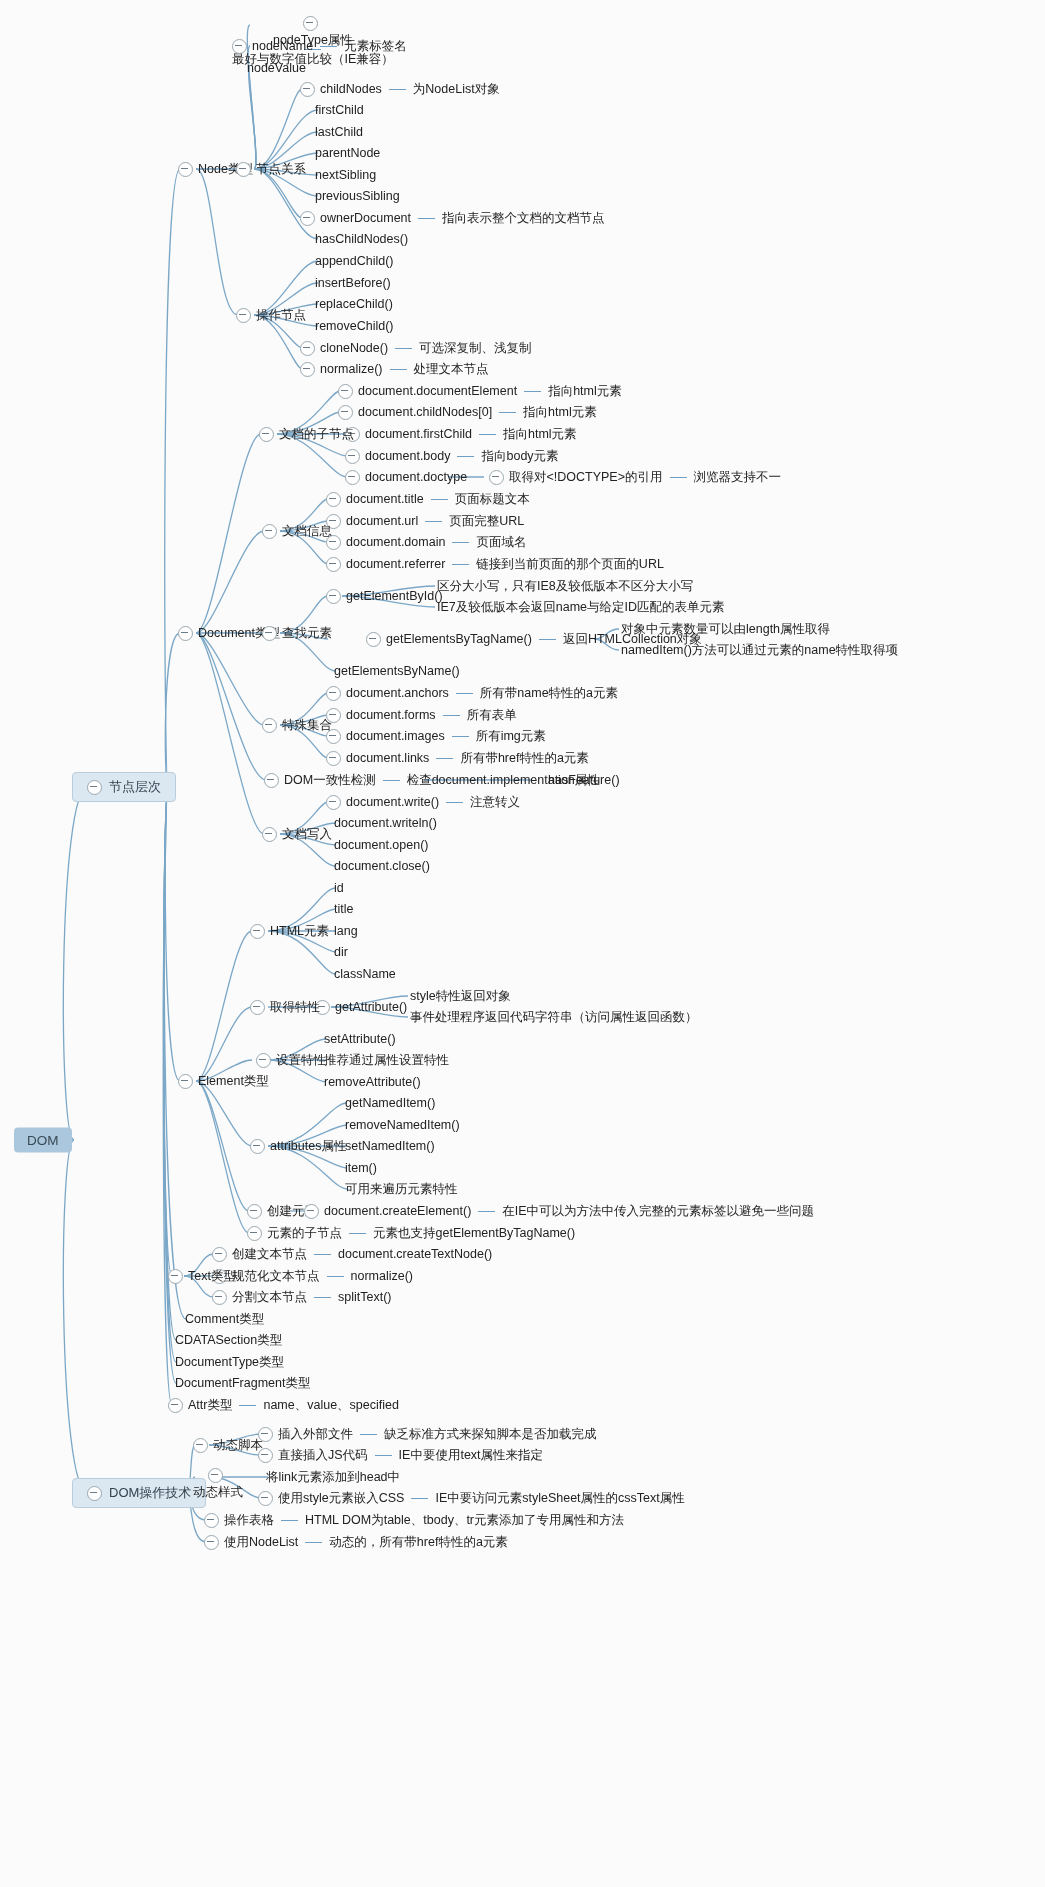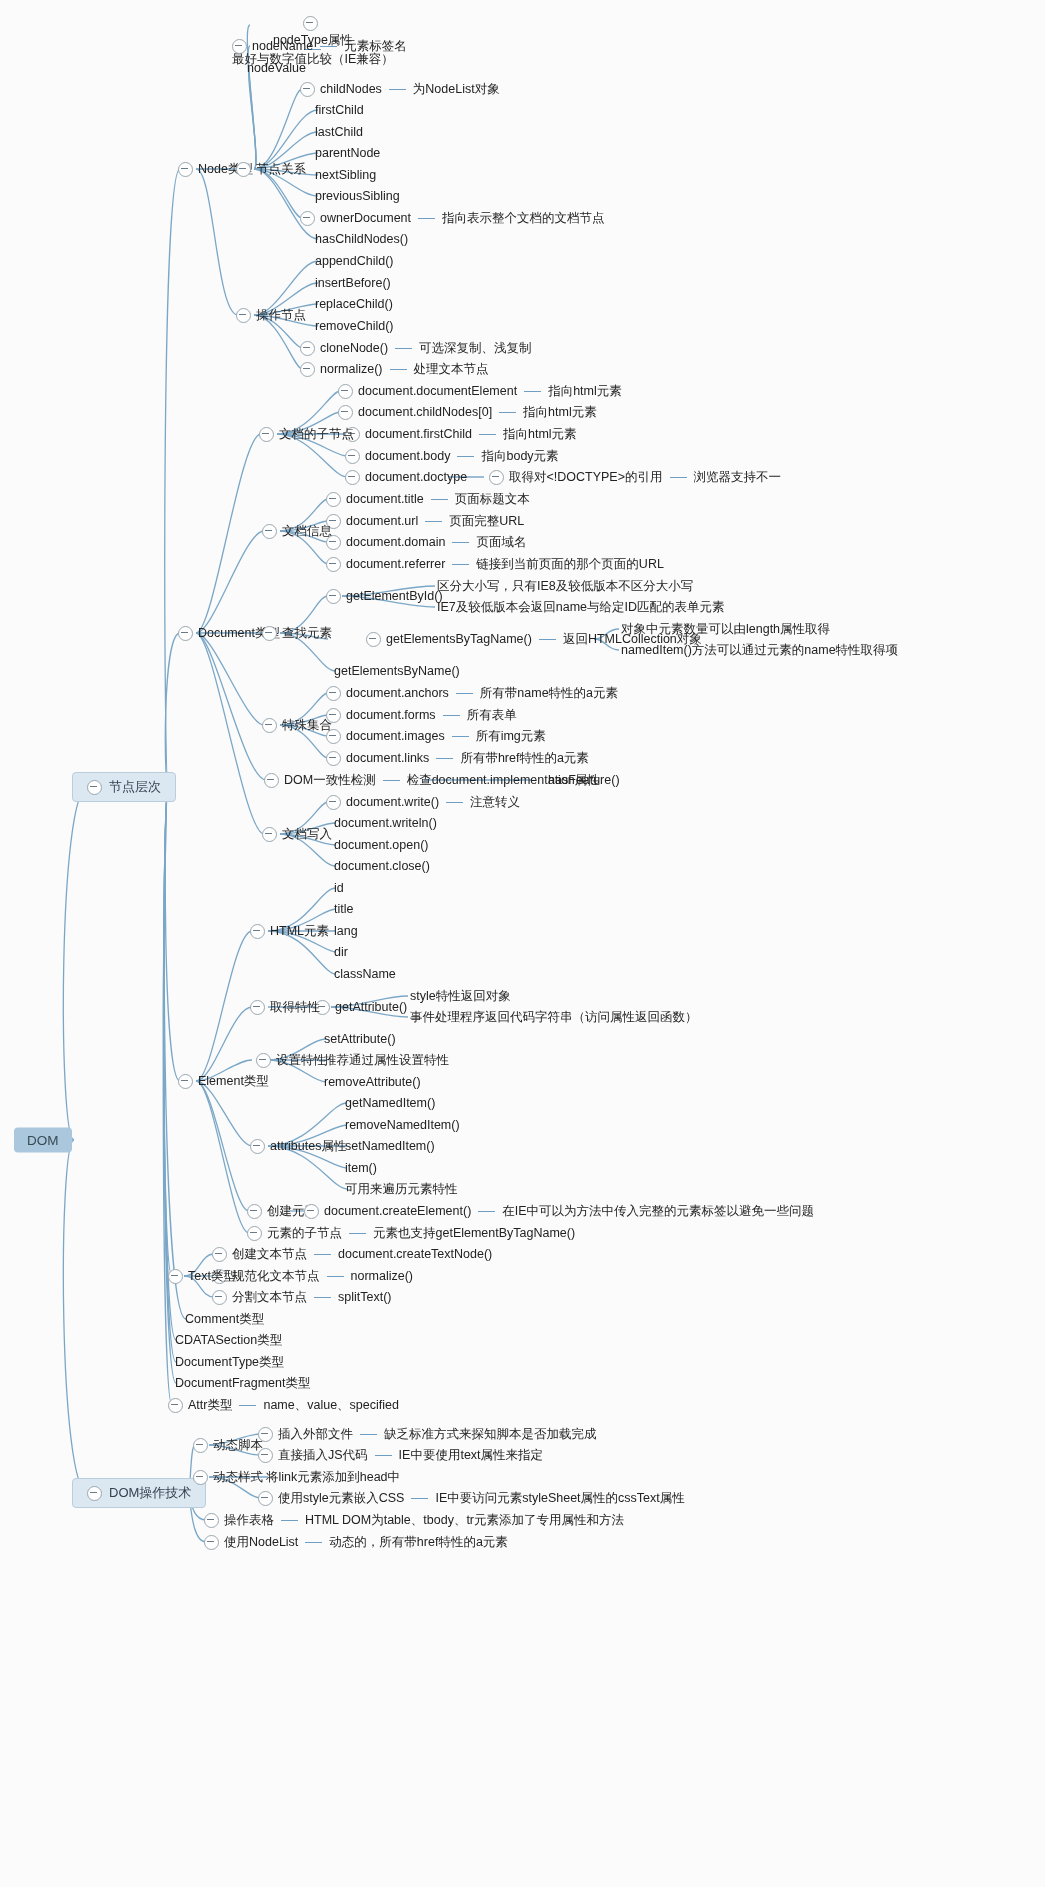--- a/index.html
+++ b/index.html
@@ -553,18 +553,18 @@
         <span class="lbl">attributes属性</span>
       </div>
       <div class="node" style="left: 168px; top: 1276px;">
         <span class="tog"></span>
         <span class="lbl">Text类型</span>
       </div>
       <div class="node" style="left: 193px; top: 1445px;">
         <span class="tog"></span>
         <span class="lbl">动态脚本</span>
       </div>
-      <div class="node" style="left: 193px; top: 1477px;">
+      <div class="node" style="left: 193px; top: 1477px; flex-direction: column;">
         <span class="tog"></span>
         <span class="lbl">动态样式</span>
       </div>
     </div>
 </div>
 
 </body></html>

